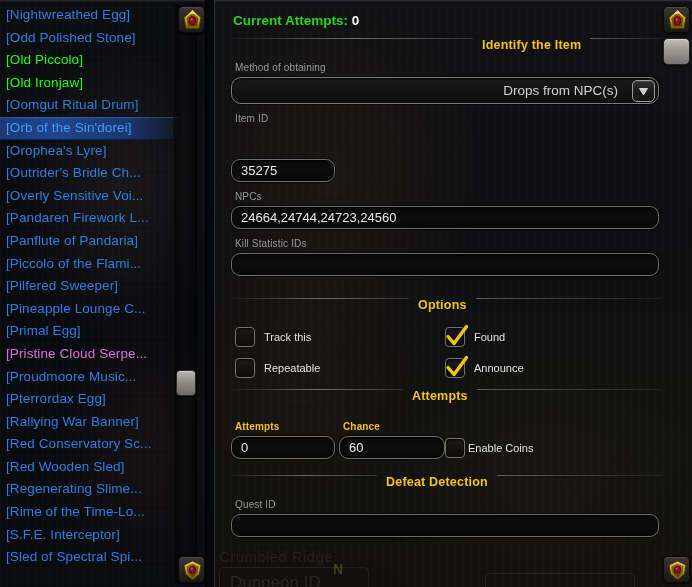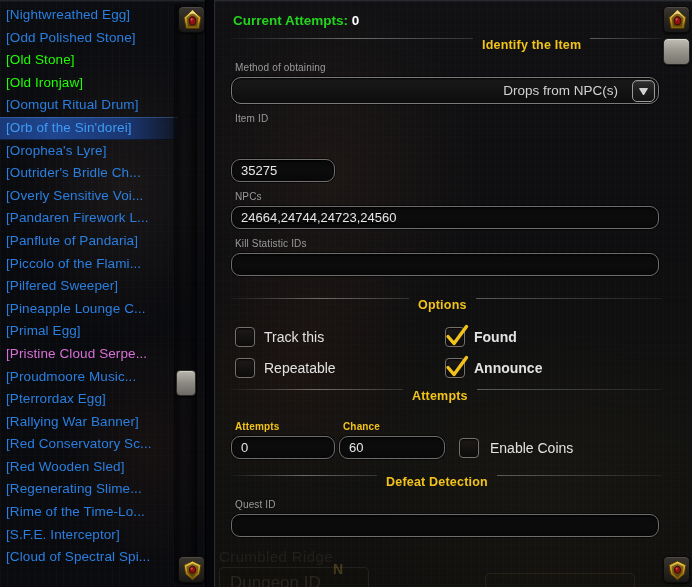--- a/index.html
+++ b/index.html
@@ -262,54 +262,53 @@
     align-items: center;
     height: 31px;
   }
   .opt-cell {
     display: flex;
     align-items: center;
     gap: 9px;
     cursor: pointer;
   }
   .opt-cell.col1 { width: 214px; padding-left: 4px; }
-  .opt-cell.col2 { padding-left: 0px; font-weight: bold; }
+  .opt-cell.col2 { padding-left: 0px; }
   .checkbox {
     position: relative;
     width: 20px; height: 20px;
     flex: 0 0 auto;
     border-radius: 4px;
     background: linear-gradient(180deg, #1d1a18 0%, #141211 55%, #0d0c0b 100%);
     border: 1px solid #75716a;
     box-shadow: inset 0 1px 2px rgba(0,0,0,.9);
   }
   .checkbox .tick {
     position: absolute;
     left: -2px; top: -5px;
     width: 26px; height: 26px;
   }
   .opt-label {
-    font-size: 14px;
+    font-size: 11px;
     color: #e2e2e2;
     white-space: nowrap;
   }
 
   .inline-row {
     display: flex;
     align-items: flex-end;
     gap: 0;
   }
   .inline-col { display: flex; flex-direction: column; }
   .gap-12 { width: 4px; }
 
   .coins-cell {
     display: flex;
     align-items: center;
-    gap: 11px;
-    margin-left: 14px;
+    gap: 3px;
     padding-bottom: 1px;
     cursor: pointer;
   }
 
   
   .ghost-text {
     position: absolute;
     left: 4px; bottom: 22px;
     font-size: 15px;
     color: rgba(150,140,125,0.13);
@@ -353,21 +352,21 @@
 <body>
 
 <div id="app">
 
   <div class="left-panel">
     <div class="panel-edge-top"></div>
 
     <div class="item-list" id="item-list">
         <div class="item-row q-rare">[Nightwreathed Egg]</div>
         <div class="item-row q-rare">[Odd Polished Stone]</div>
-        <div class="item-row q-uncommon">[Old Stone]</div>
+        <div class="item-row q-uncommon">[Old Piccolo]</div>
         <div class="item-row q-uncommon">[Old Ironjaw]</div>
         <div class="item-row q-rare">[Oomgut Ritual Drum]</div>
         <div class="item-row q-rare selected">[Orb of the Sin'dorei]</div>
         <div class="item-row q-rare">[Orophea's Lyre]</div>
         <div class="item-row q-rare">[Outrider's Bridle Ch...</div>
         <div class="item-row q-rare">[Overly Sensitive Voi...</div>
         <div class="item-row q-rare">[Pandaren Firework L...</div>
         <div class="item-row q-rare">[Panflute of Pandaria]</div>
         <div class="item-row q-rare">[Piccolo of the Flami...</div>
         <div class="item-row q-rare">[Pilfered Sweeper]</div>
@@ -375,21 +374,21 @@
         <div class="item-row q-rare">[Primal Egg]</div>
         <div class="item-row q-epic">[Pristine Cloud Serpe...</div>
         <div class="item-row q-rare">[Proudmoore Music...</div>
         <div class="item-row q-rare">[Pterrordax Egg]</div>
         <div class="item-row q-rare">[Rallying War Banner]</div>
         <div class="item-row q-rare">[Red Conservatory Sc...</div>
         <div class="item-row q-rare">[Red Wooden Sled]</div>
         <div class="item-row q-rare">[Regenerating Slime...</div>
         <div class="item-row q-rare">[Rime of the Time-Lo...</div>
         <div class="item-row q-rare">[S.F.E. Interceptor]</div>
-        <div class="item-row q-rare">[Cloud of Spectral Spi...</div>
+        <div class="item-row q-rare">[Sled of Spectral Spi...</div>
       </div>
 
     <div class="left-scroll-track">
       <div class="scroll-thumb"></div>
     </div>
 
     <div class="crest-btn" style="left:178px; top:6px;">
       <svg viewBox="0 0 27 27" xmlns="http://www.w3.org/2000/svg" aria-hidden="true">
         <defs>
           <linearGradient id="gA" x1="0" y1="0" x2="0" y2="1">

